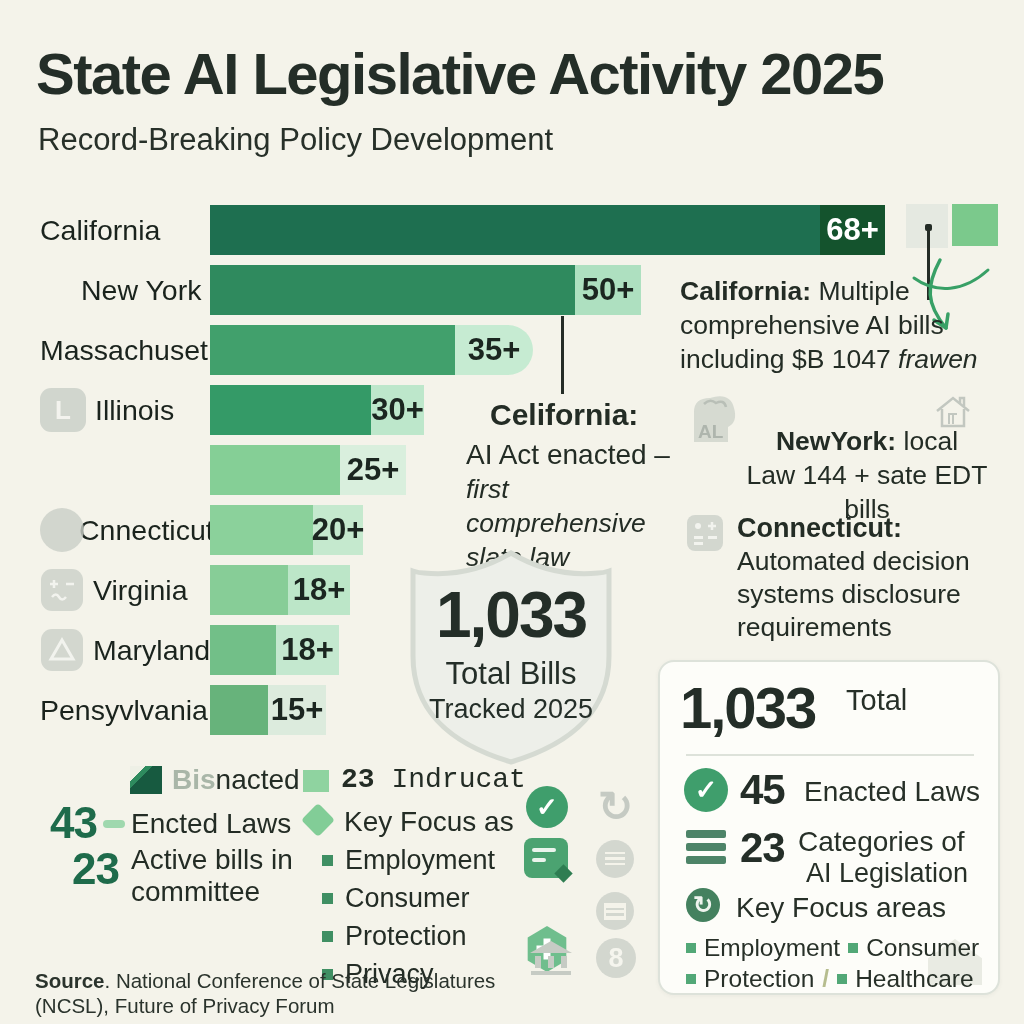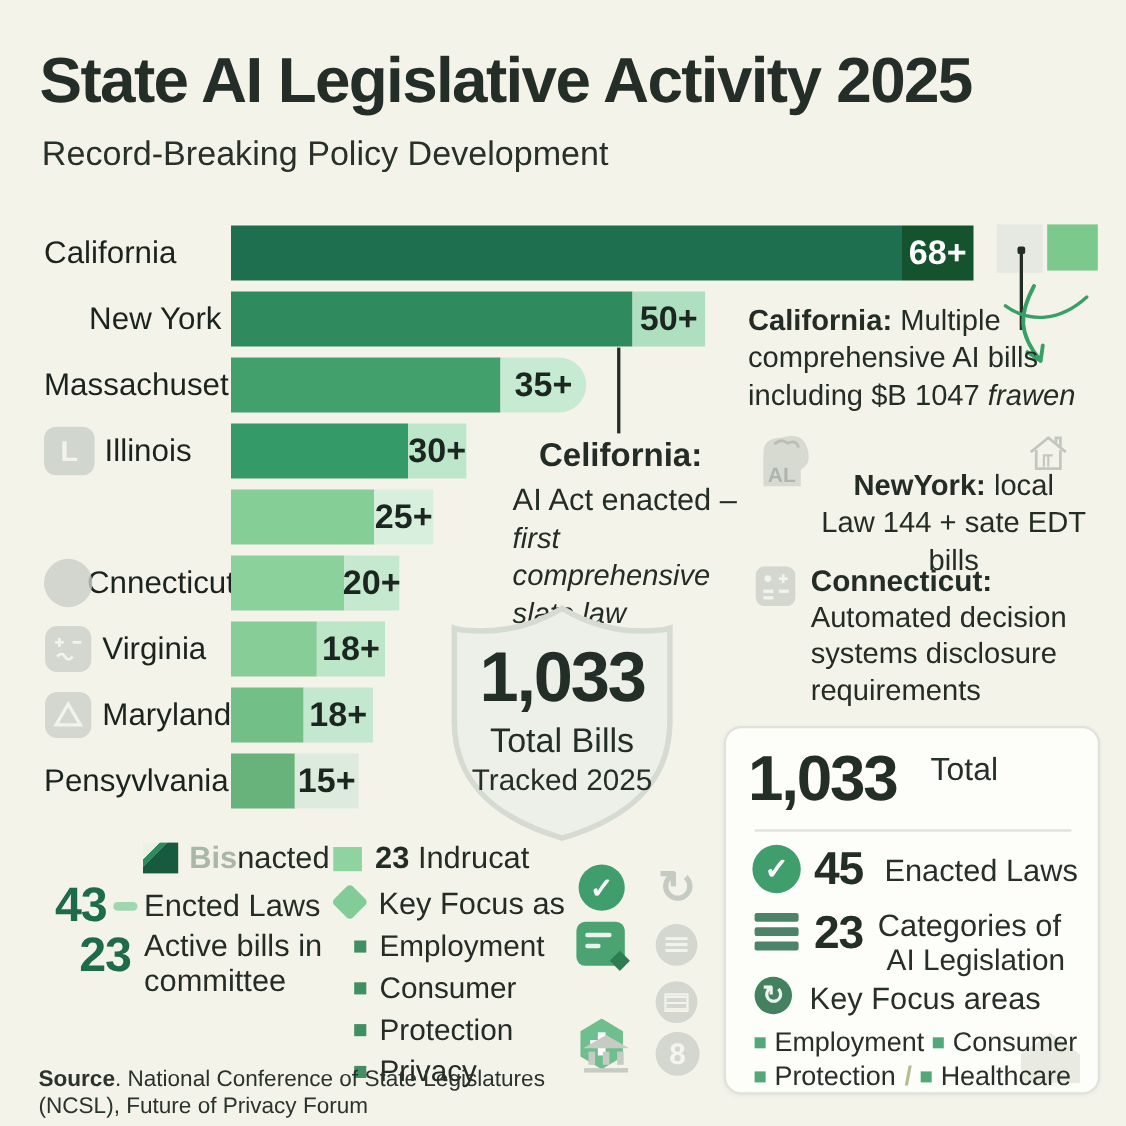--- a/index.html
+++ b/index.html
@@ -116,21 +116,21 @@
       </div>
       <div class="abs row-labels" style="top: 385px; left: 0px;">
         <span class="ic gray-badge" style="width: 46px; height: 44px; font-size: 26px;">L</span>
         <span class="state-label">Illinois</span>
       </div>
       <div class="abs bar-seg" style="left: 210px; top: 385px; width: 161px; background: rgb(52, 154, 103);"></div>
       <div class="abs cap-seg" style="left: 371px; top: 385px; width: 53px; background: rgb(189, 231, 203);">
         <span class="cap-val" style="color: rgb(27, 38, 32);">30+</span>
       </div>
       <div class="abs bar-seg" style="left: 210px; top: 445px; width: 130px; background: rgb(133, 207, 150);"></div>
-      <div class="abs cap-seg" style="left: 340px; top: 445px; width: 54px; background: rgb(217, 239, 221);">
+      <div class="abs cap-seg" style="left: 340px; top: 445px; width: 66px; background: rgb(217, 239, 221);">
         <span class="cap-val" style="color: rgb(27, 38, 32);">25+</span>
       </div>
       <div class="abs row-labels" style="top: 505px; left: 0px;">
         <span class="ic gray-circle" style="width: 44px; height: 44px; margin-right: -14px;"></span>
         <span class="state-label">Cnnecticut</span>
       </div>
       <div class="abs bar-seg" style="left: 210px; top: 505px; width: 103px; background: rgb(139, 209, 155);"></div>
       <div class="abs cap-seg" style="left: 313px; top: 505px; width: 50px; background: rgb(197, 233, 206);">
         <span class="cap-val" style="color: rgb(27, 38, 32);">20+</span>
       </div>
@@ -233,21 +233,21 @@
     <div class="shield-big">1,033</div>
     <div class="shield-l1">Total Bills</div>
     <div class="shield-l2">Tracked 2025</div>
   </div>
 
   <div class="abs fold-sq" style="left:130px;top:766px;"></div>
   <div class="abs leg-text" style="left:172px;top:764px;">
     <span class="leg-muted">Bis</span><span>nacted</span>
   </div>
   <div class="abs lg-square" style="left:303px;top:770px;width:26px;height:22px;"></div>
-  <div class="abs leg-text" style="left:341px;top:764px;">
+  <div class="abs leg-text" style="left:341px;top:764px;font-family:Liberation Mono, monospace;">
     <b>23</b>&nbsp;<span>Indrucat</span>
   </div>
 
   <div class="abs big-green" style="left:50px;top:798px;">43</div>
   <div class="abs dash" style="left:103px;top:820px;"></div>
   <div class="abs leg-text" style="left:131px;top:808px;">Encted Laws</div>
   <div class="abs diamond" style="left:306px;top:808px;"></div>
   <div class="abs leg-text" style="left:344px;top:806px;">Key Focus as</div>
 
   <div class="abs big-green" style="left:72px;top:844px;">23</div>

